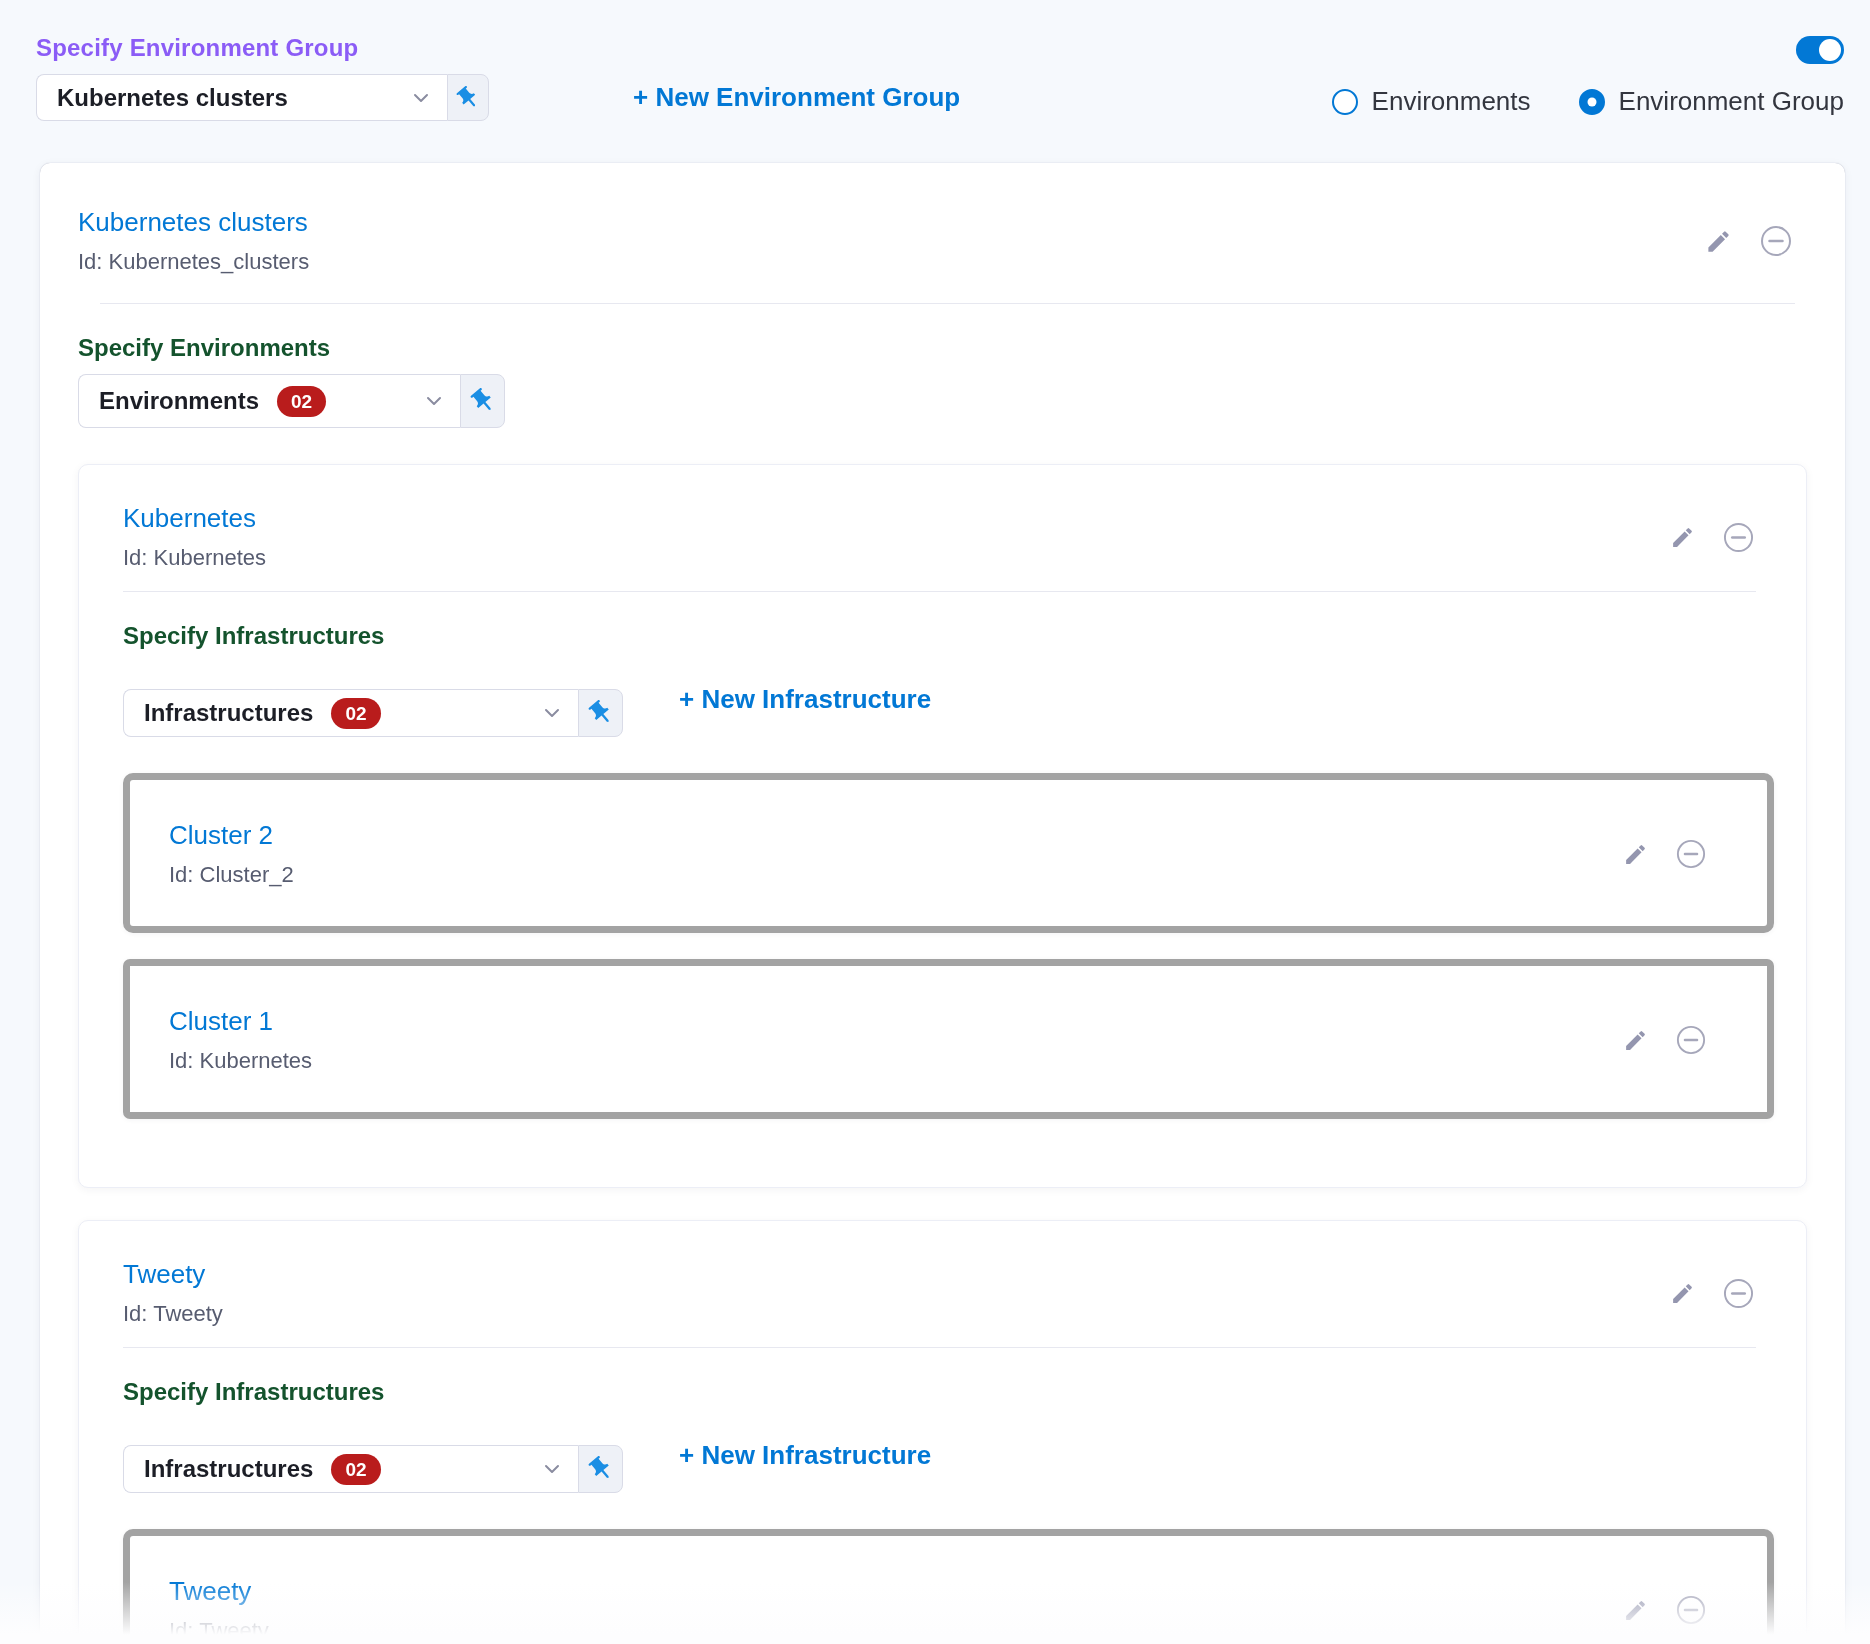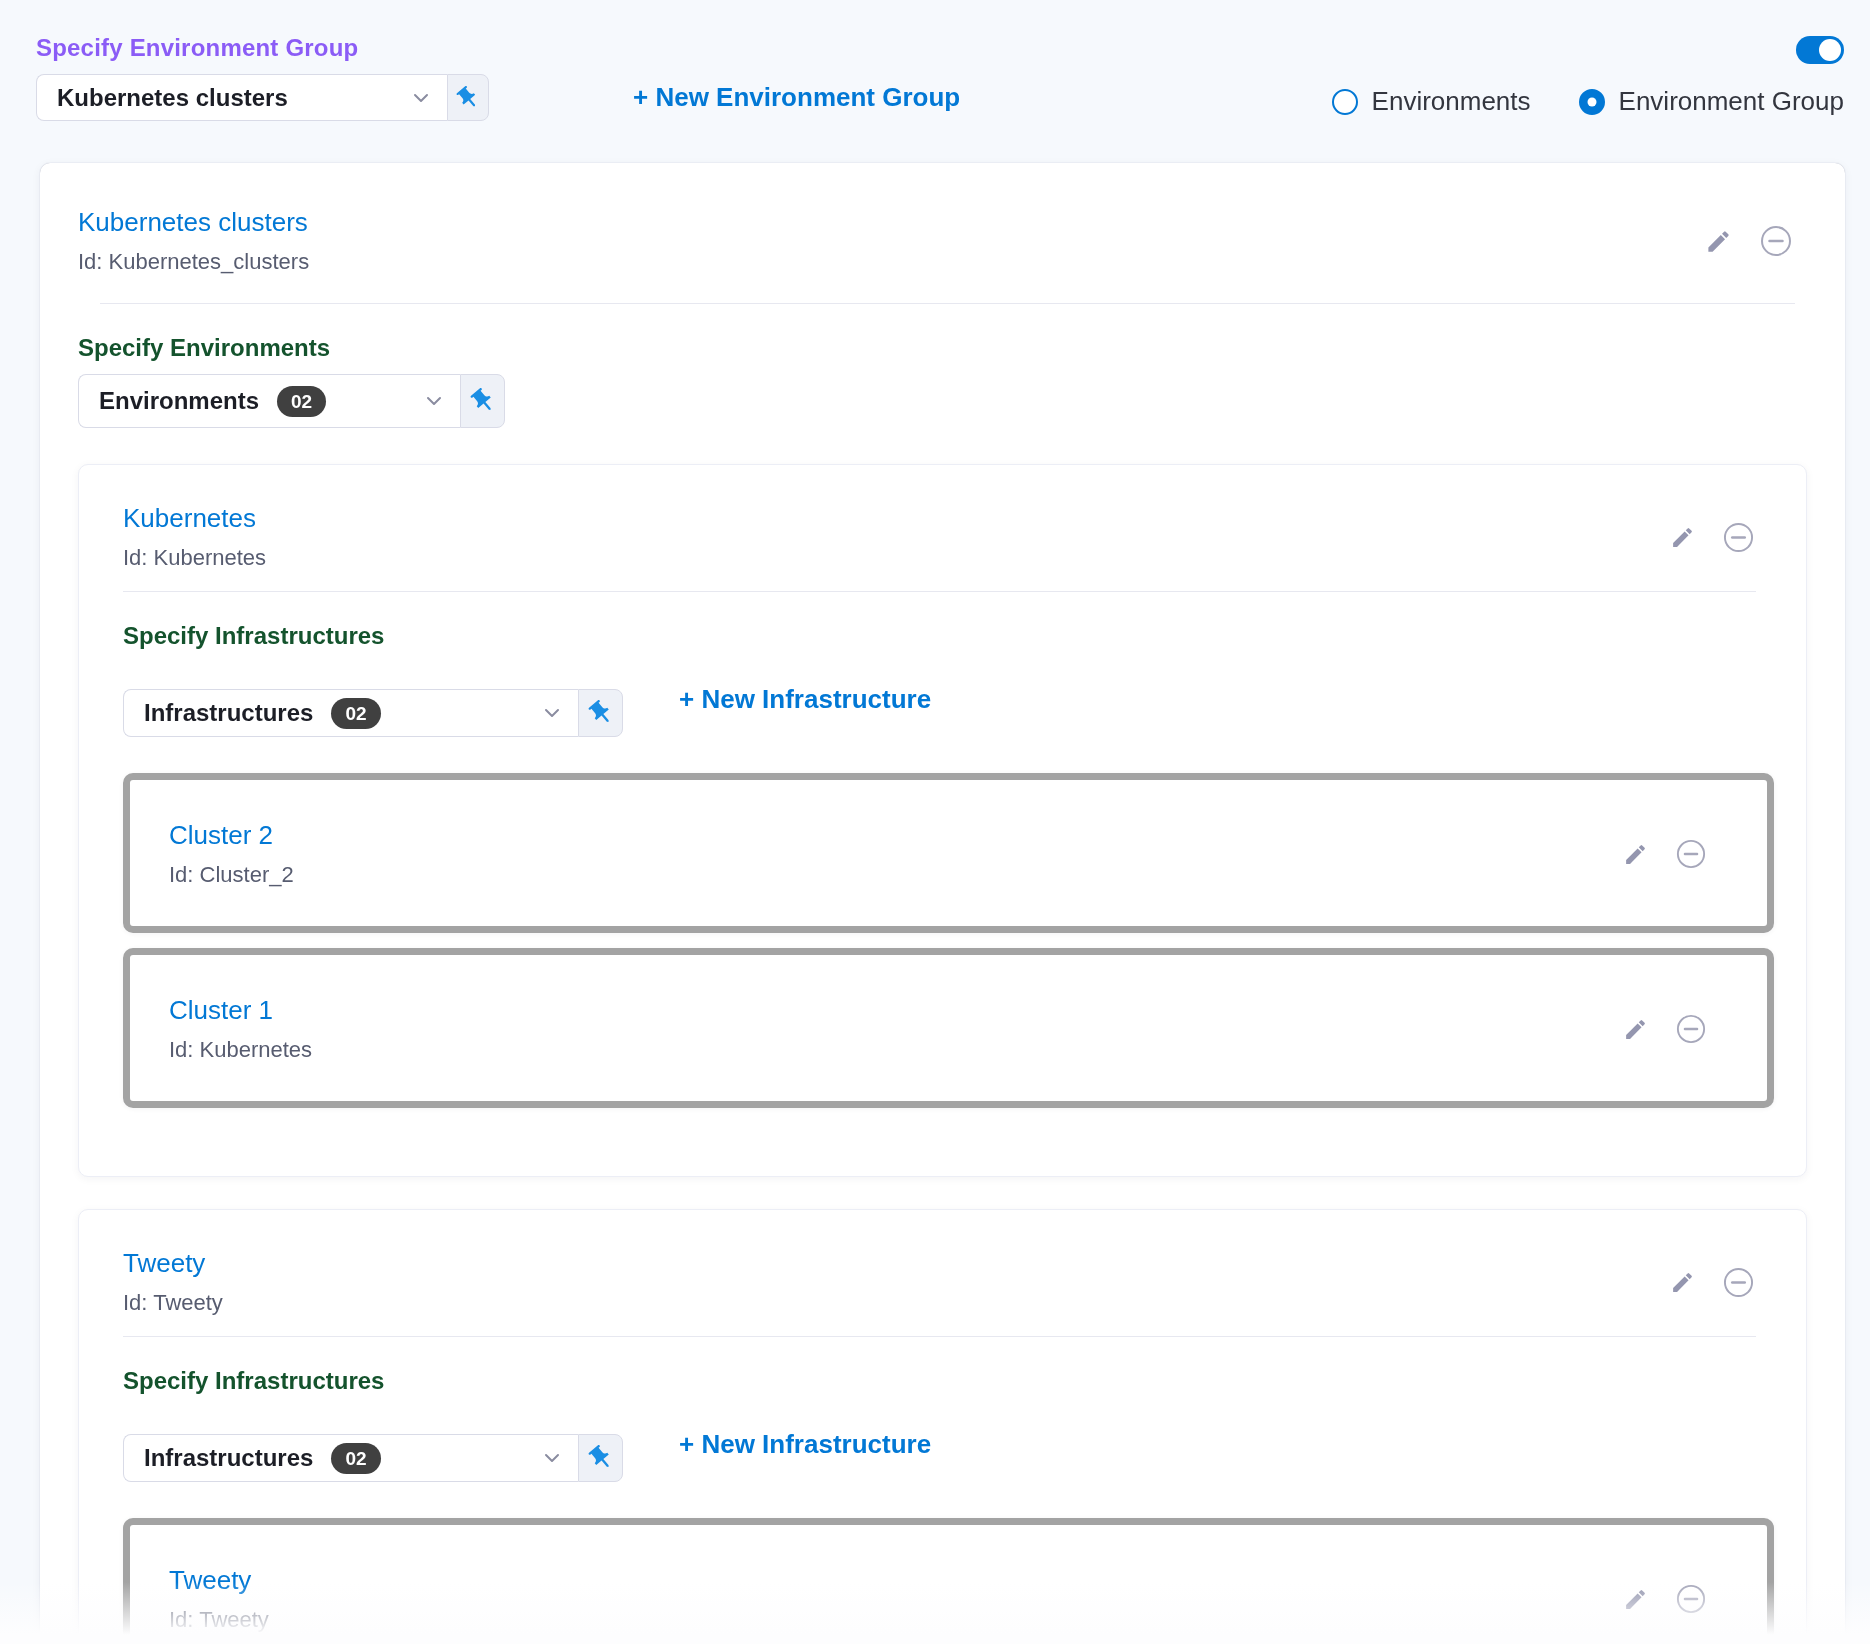--- a/index.html
+++ b/index.html
@@ -28,21 +28,21 @@
   .dd-pin {
     width:45px; border:1px solid #d9dbe7; border-radius:0 8px 8px 0;
     background:#eef1f7; display:flex; align-items:center; justify-content:center;
     cursor:pointer;
   }
   .dd-a .dd-field { width:411px; }
   .dd-a .dd-pin { width:42px; }
 
   .count-badge {
     display:inline-flex; align-items:center; justify-content:center;
-    background:#404040; color:#fff; font-size:19px; font-weight:700;
+    background:#b91c1c; color:#fff; font-size:19px; font-weight:700;
     border-radius:18px; padding:6px 14px; margin-left:18px; line-height:1;
   }
 
   .blue-link { font-size:26px; font-weight:700; color:#0278d5; cursor:pointer; white-space:nowrap;text-align:center; }
   .topbar-left .blue-link { margin-left:144px; }
 
   .topbar-right { display:flex; flex-direction:column; align-items:flex-end; padding-top:2px; }
   .toggle-row { display:flex; align-items:center; }
   .toggle {
     width:48px; height:28px; border-radius:14px; background:#0278d5;
@@ -108,21 +108,21 @@
   .dd-c .dd-field { width:455px; }
   .infra-row .blue-link { margin-left:56px; }
 
   .inner-card {
     margin:36px 32px 0 38px;
     border:7px solid #a3a3a3; border-radius:10px; background:#fff;
     box-shadow:0 1px 5px rgba(40,41,61,.05);
     padding:40px 61px 38px 39px;
     display:flex; justify-content:space-between; align-items:center;
   }
-  .inner-card + .inner-card { margin-top:15px; }
+  .inner-card + .inner-card { margin-top:26px;border-radius:7px; }
 
   .bottom-fade {
     position:absolute; left:0; right:0; bottom:0; height:62px;
     background:linear-gradient(180deg, rgba(253,253,254,0) 0%, #fdfdfe 85%);
     pointer-events:none;
   }
 
   svg { display:block; }
 </style>
 </head>

